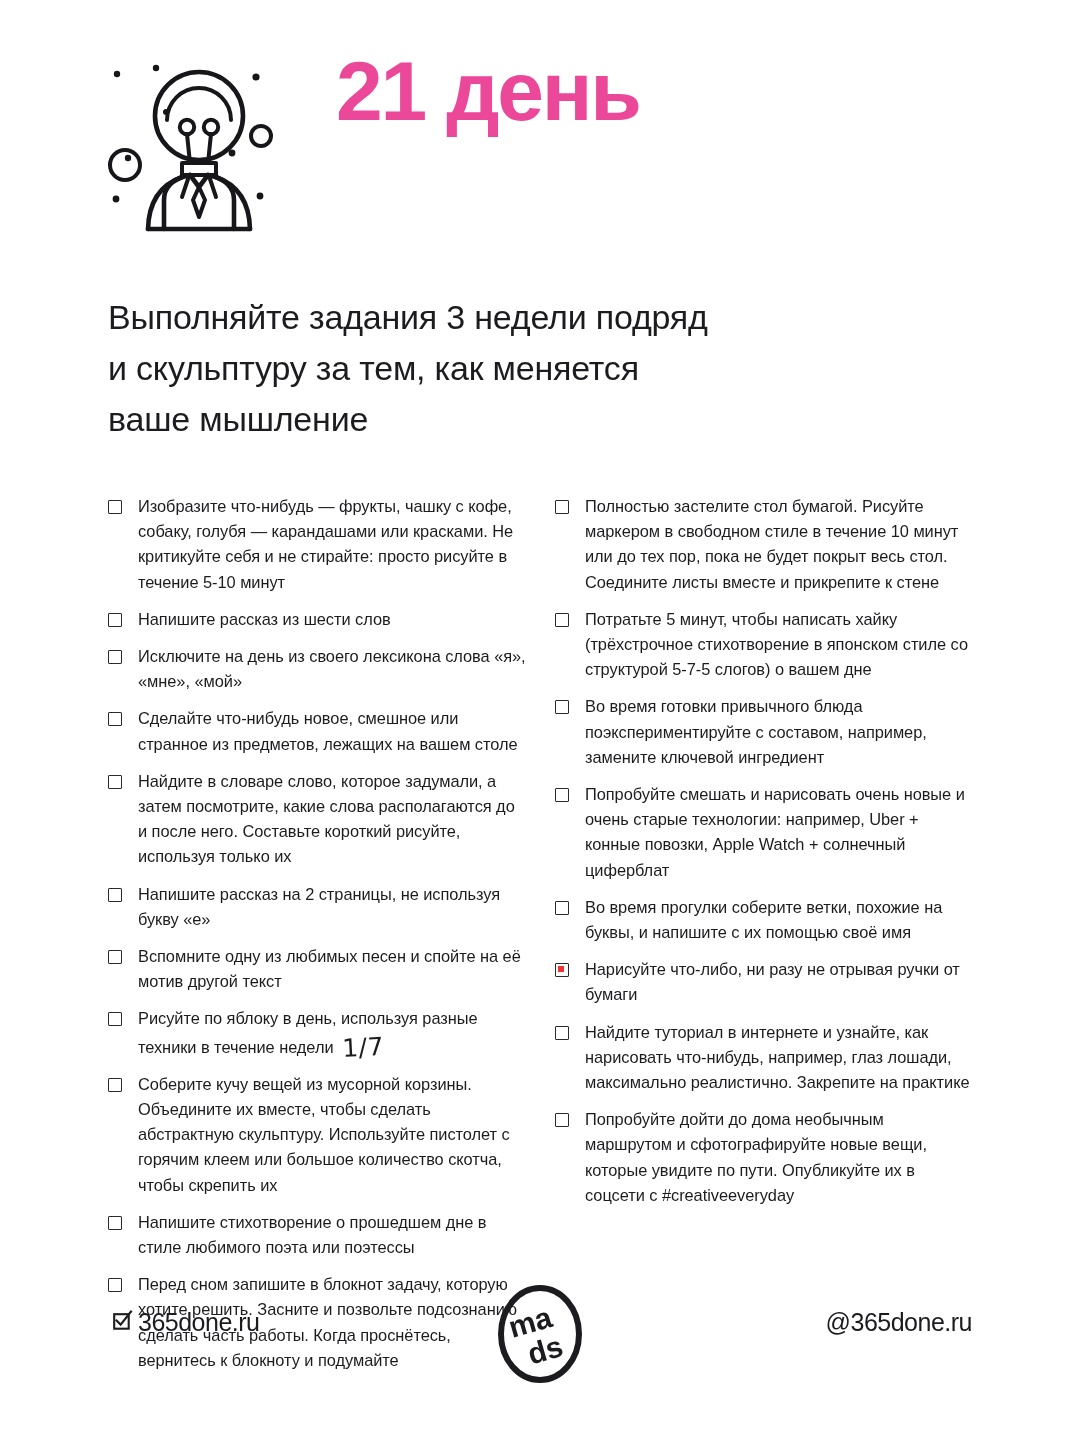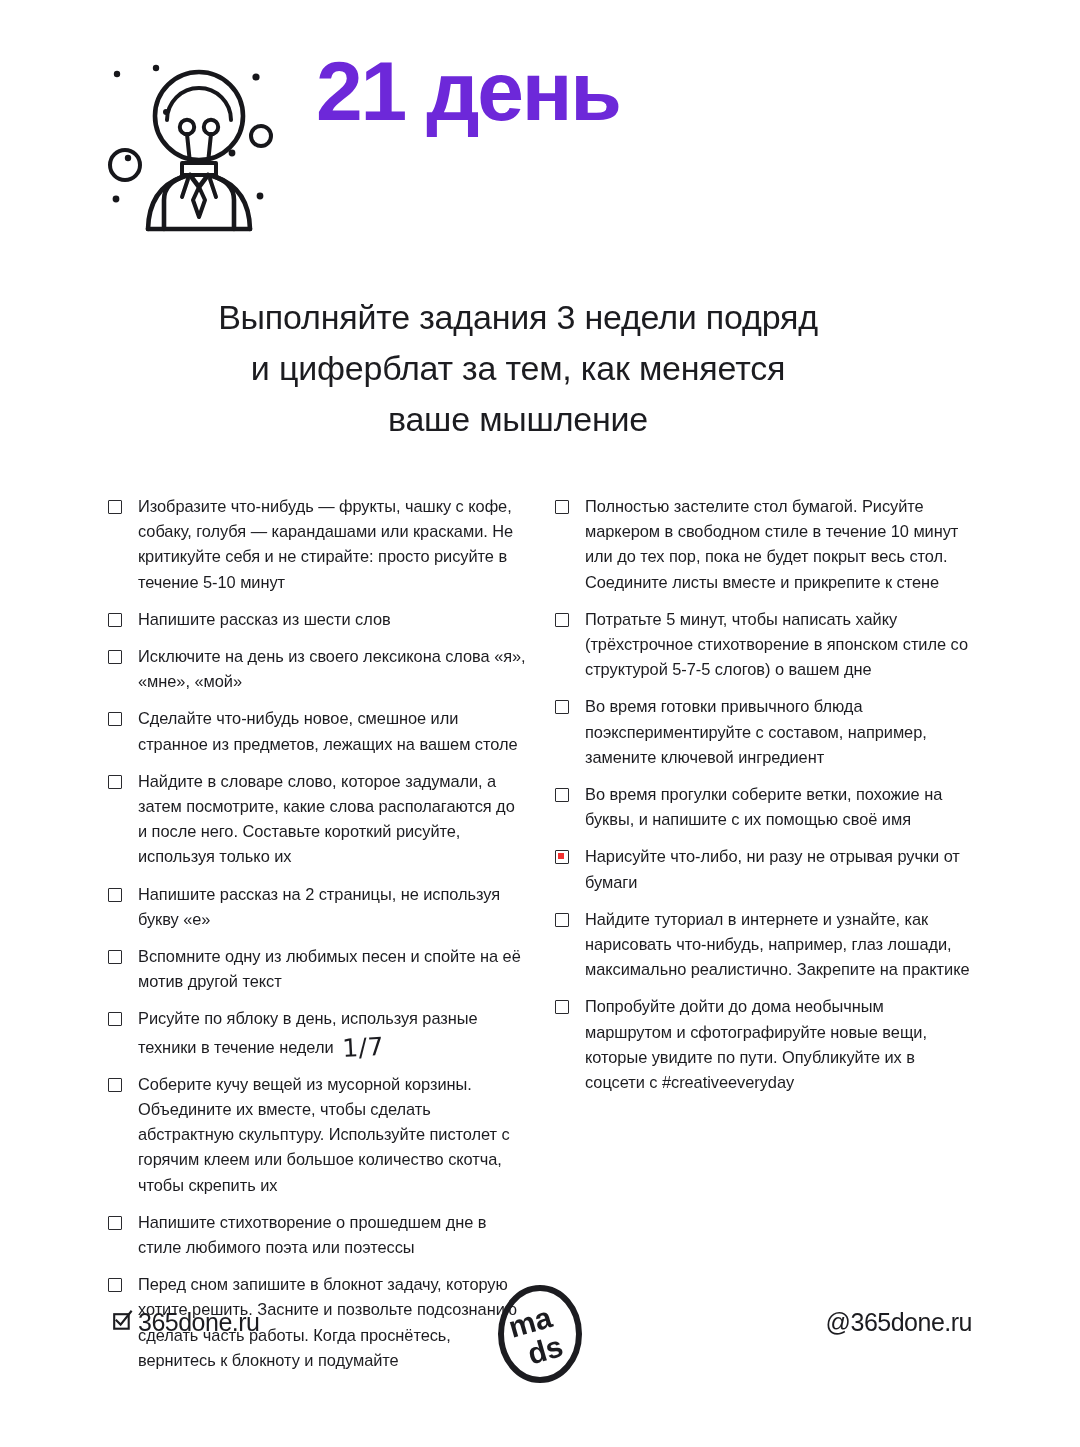--- a/index.html
+++ b/index.html
@@ -49,39 +49,40 @@
     left: 212px;
     top: -2px;
     width: 680px;
   }
 
   .title-line {
     font-weight: 700;
     font-size: 83px;
     line-height: 95px;
     letter-spacing: -2.2px;
-    color: #6d28d9;
+    color: #ec4899;
     white-space: nowrap;
+    margin-left: 20px;
   }
   .title-line.l1 { font-size: 84px; }
   .title-line.l2 { font-size: 84px; letter-spacing: -2.6px; }
 
   
   .subtitle {
     position: absolute;
     left: 108px;
     top: 292px;
     width: 820px;
     font-size: 34px;
     line-height: 51px;
     font-weight: 400;
     color: #1c1c20;
     letter-spacing: -0.2px;
   }
-  .subtitle div { white-space: nowrap; text-align: center; }
+  .subtitle div { white-space: nowrap; }
 
   
   .columns {
     position: absolute;
     left: 108px;
     top: 494px;
     width: 880px;
     display: flex;
     gap: 28px;
   }
@@ -226,21 +227,21 @@
       </svg>
     </div>
 
     <div class="title-block">
       <div class="title-line l1">21 день</div>
     </div>
   </div>
 
   <div class="subtitle">
     <div>Выполняйте задания 3 недели подряд</div>
-    <div>и циферблат за тем, как меняется</div>
+    <div>и скульптуру за тем, как меняется</div>
     <div>ваше мышление</div>
   </div>
 
   <div class="columns">
     <div class="col" id="col-left">
         <div class="task">
           <div class="checkbox"></div>
           <div class="task-text">Изобразите что-нибудь — фрукты, чашку с кофе, собаку, голубя — карандашами или красками. Не критикуйте себя и не стирайте: просто рисуйте в течение 5-10 минут</div>
         </div>
         <div class="task">
@@ -289,20 +290,24 @@
           <div class="checkbox"></div>
           <div class="task-text">Полностью застелите стол бумагой. Рисуйте маркером в свободном стиле в течение 10 минут или до тех пор, пока не будет покрыт весь стол. Соедините листы вместе и прикрепите к стене</div>
         </div>
         <div class="task">
           <div class="checkbox"></div>
           <div class="task-text">Потратьте 5 минут, чтобы написать хайку (трёхстрочное стихотворение в японском стиле со структурой 5-7-5 слогов) о вашем дне</div>
         </div>
         <div class="task">
           <div class="checkbox"></div>
           <div class="task-text">Во время готовки привычного блюда поэкспериментируйте с составом, например, замените ключевой ингредиент</div>
+        </div>
+        <div class="task">
+          <div class="checkbox"></div>
+          <div class="task-text">Попробуйте смешать и нарисовать очень новые и очень старые технологии: например, Uber + конные повозки, Apple Watch + солнечный циферблат</div>
         </div>
         <div class="task">
           <div class="checkbox"></div>
           <div class="task-text">Во время прогулки соберите ветки, похожие на буквы, и напишите с их помощью своё имя</div>
         </div>
         <div class="task">
           <div class="checkbox checked"></div>
           <div class="task-text">Нарисуйте что-либо, ни разу не отрывая ручки от бумаги</div>
         </div>
         <div class="task">

